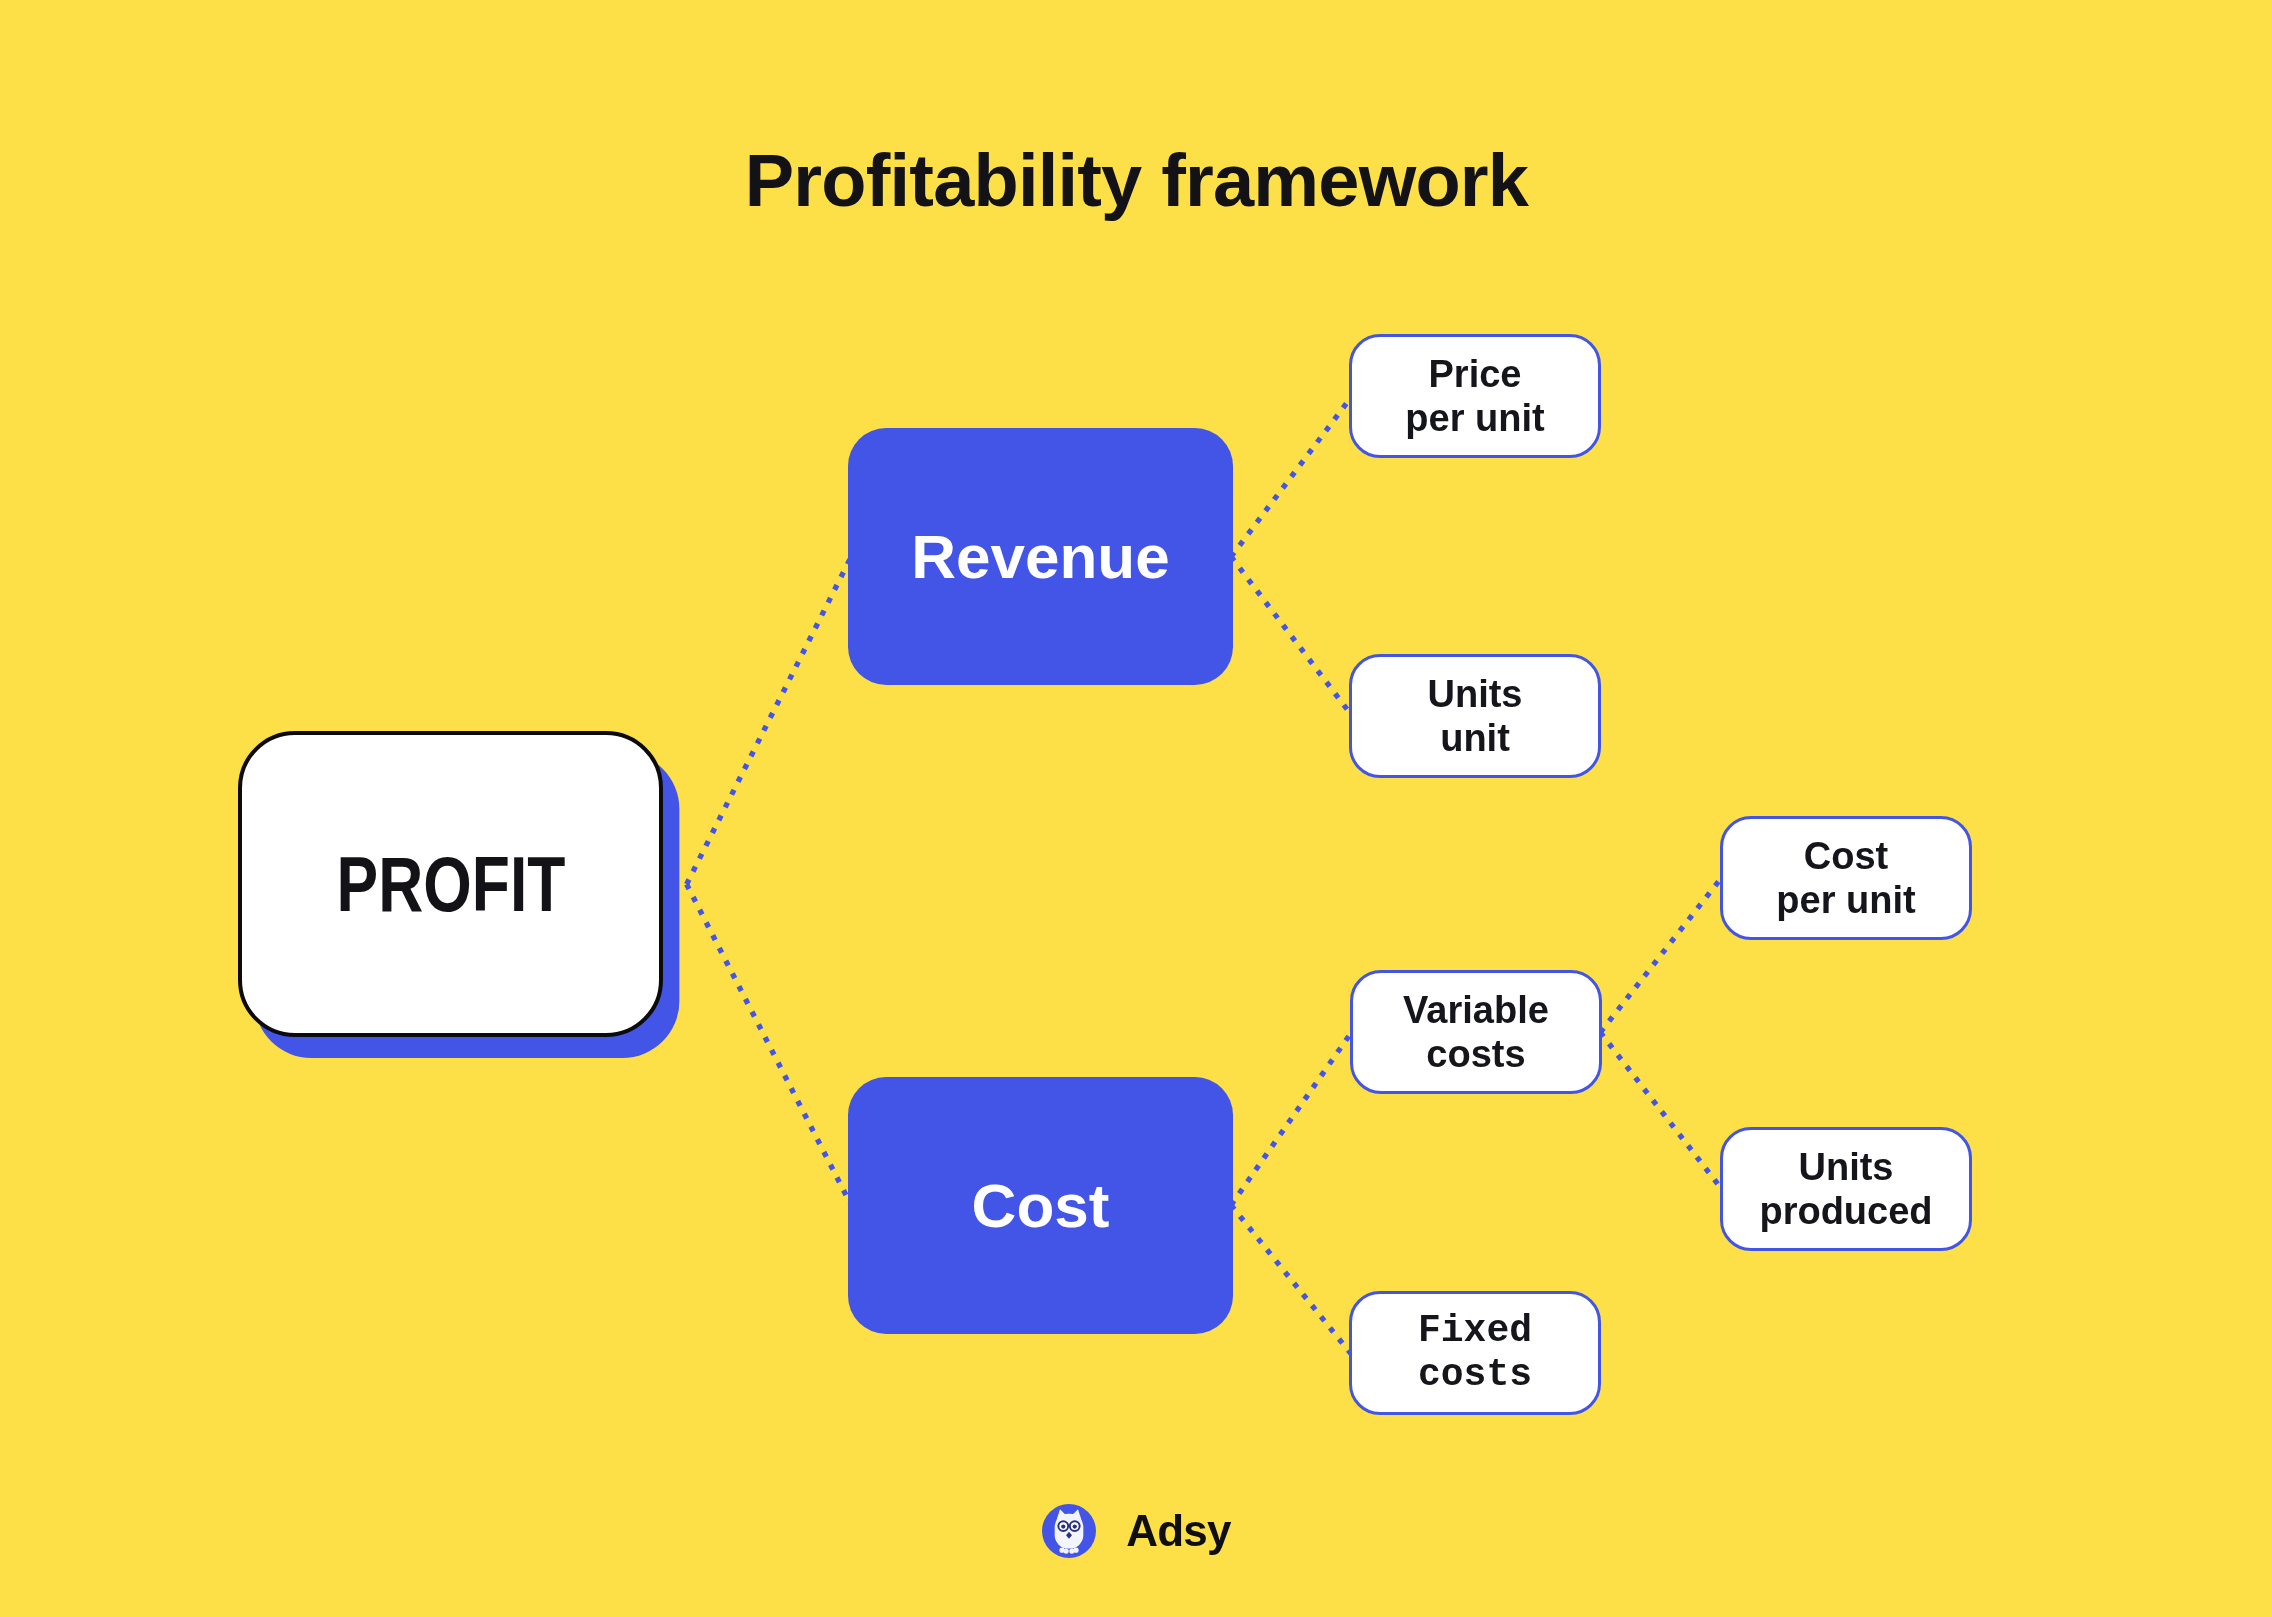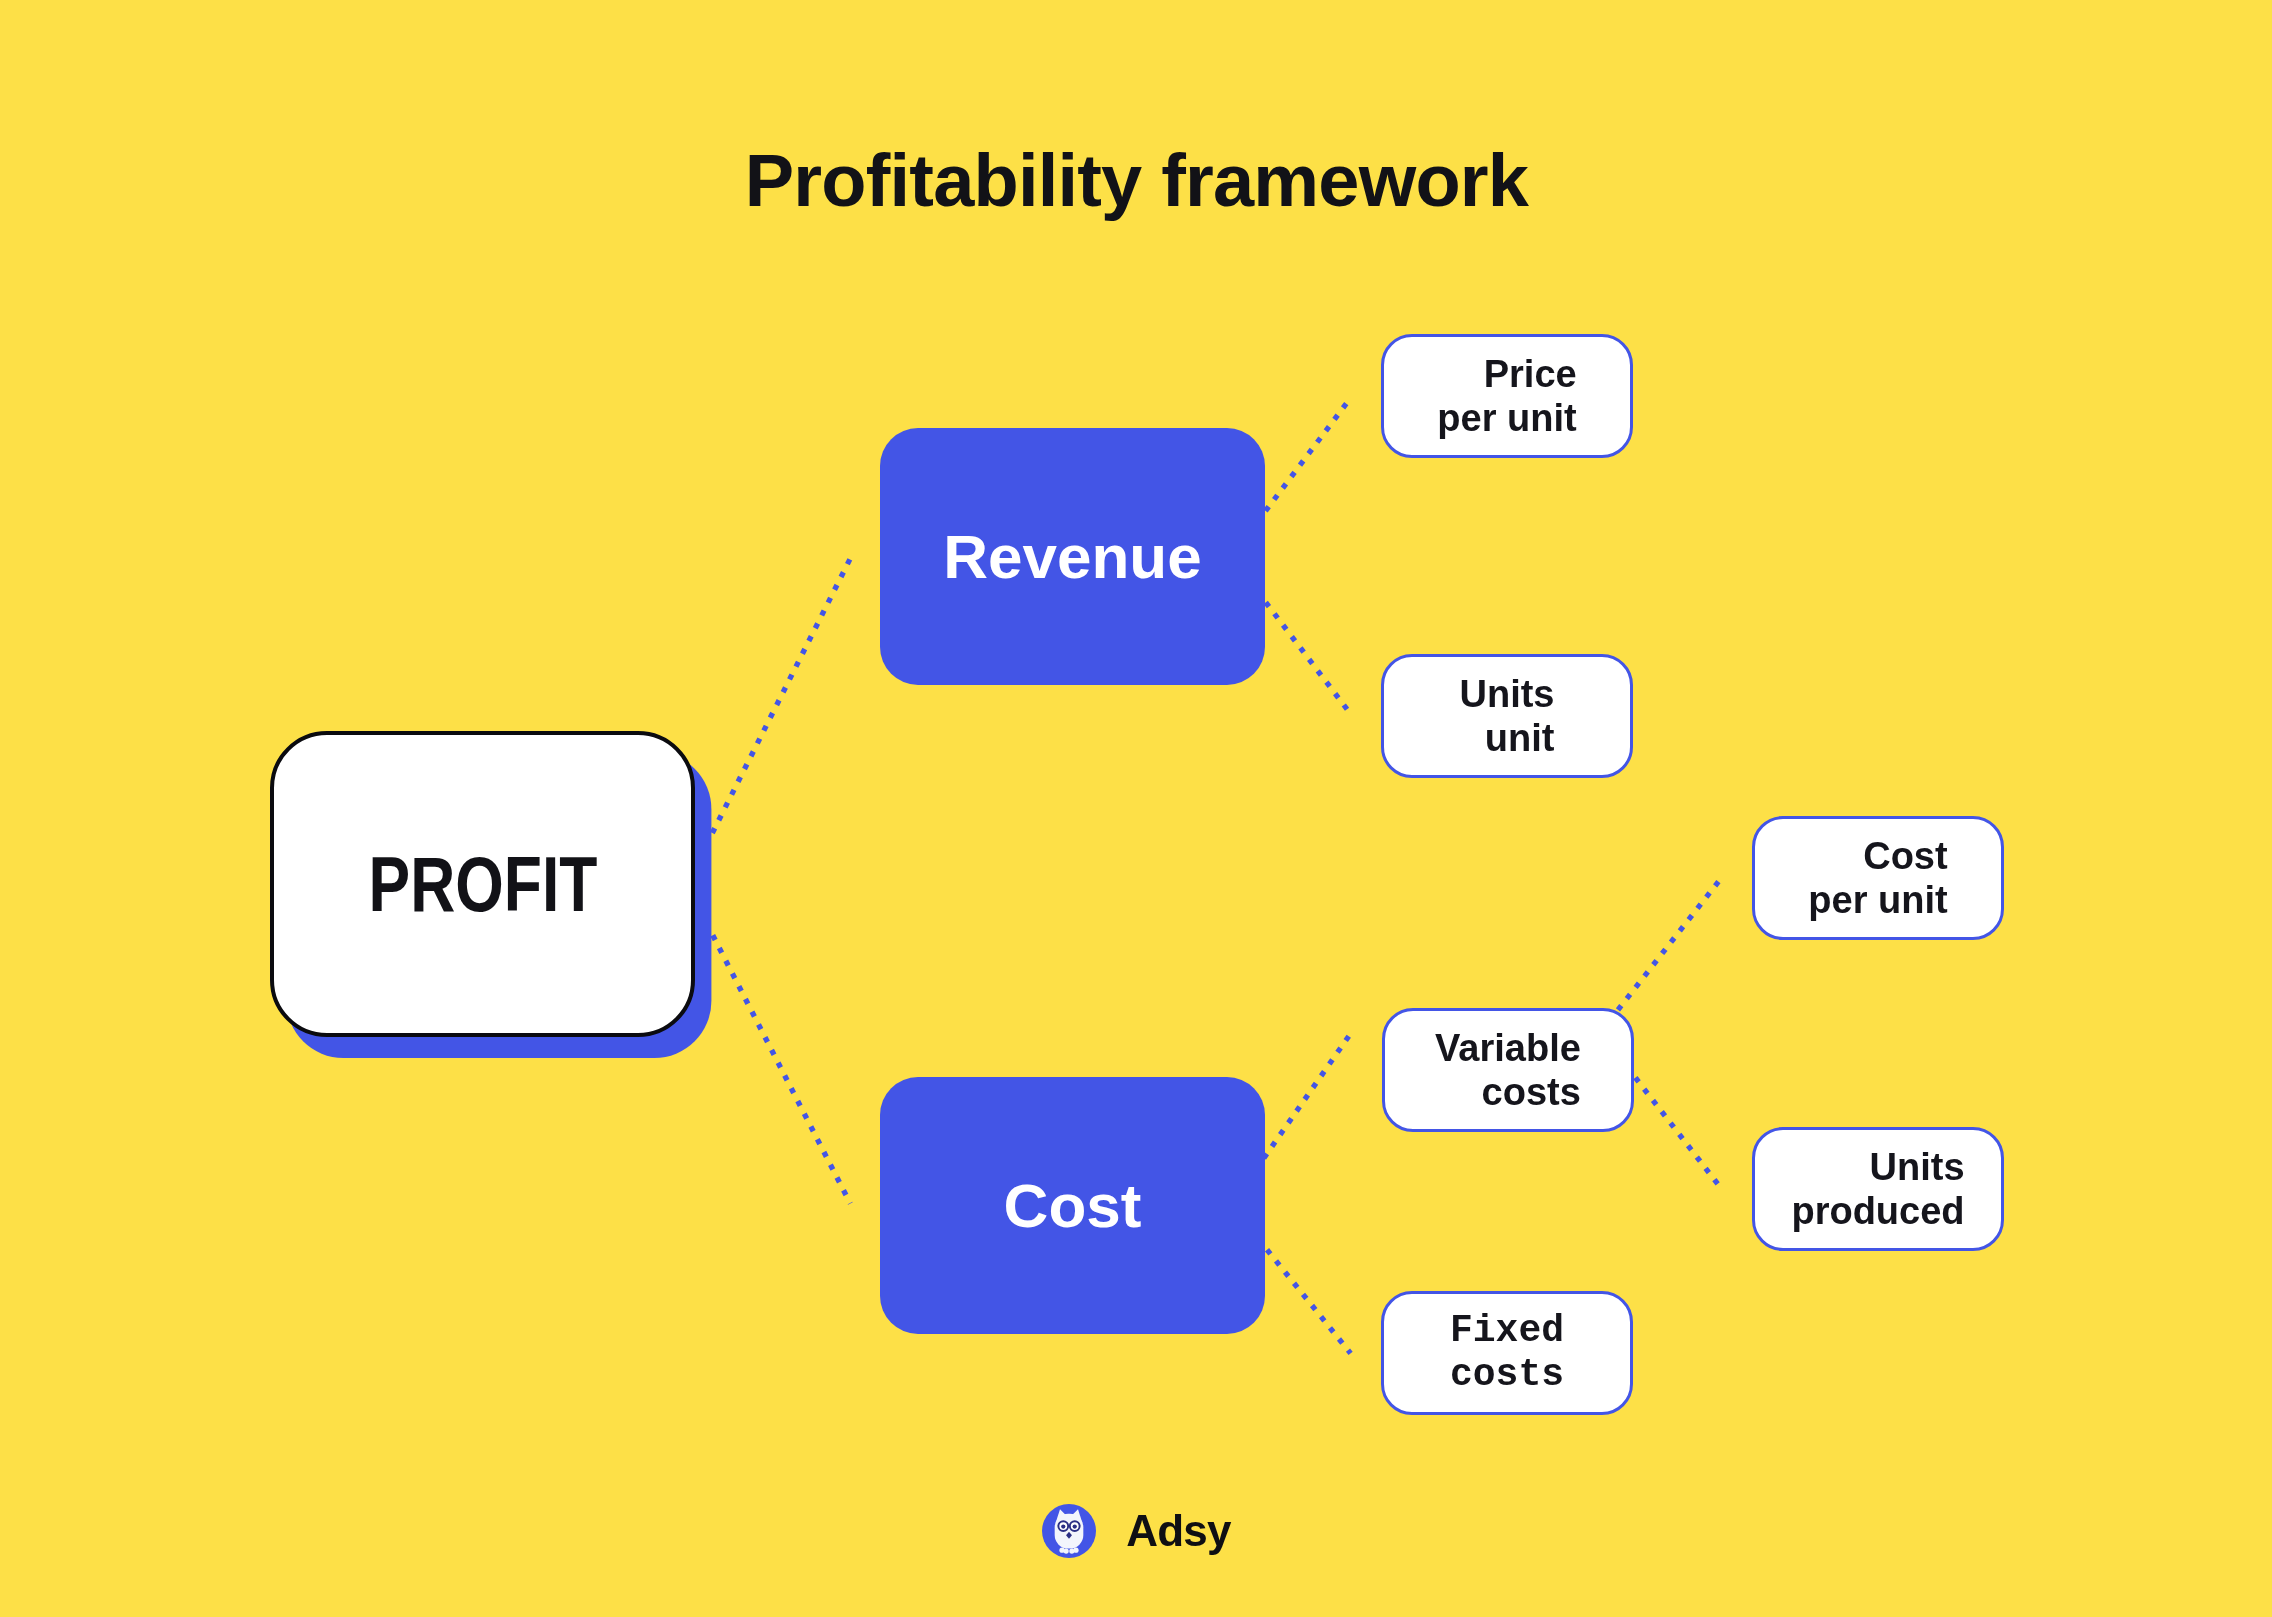--- a/index.html
+++ b/index.html
@@ -10,21 +10,21 @@
     font-family:"Liberation Sans","DejaVu Sans",sans-serif; overflow:hidden;
   }
   .title {
     position:absolute; left:0; right:0; top:138px; text-align:center;
     font-size:74px; font-weight:800; letter-spacing:-0.8px; color:var(--ink);
   }
   .connectors { position:absolute; left:0; top:0; pointer-events:none; }
   .connectors line {
     stroke:var(--accent); stroke-width:6.5; stroke-dasharray:6.5 11; stroke-linecap:butt;
   }
-  .node { position:absolute; display:flex; align-items:center; justify-content:center; text-align:right;margin-left:32px; }
+  .node { position:absolute; display:flex; align-items:center; justify-content:center; text-align:center; }
   .node--profit {
     left:238px; top:731px; width:425px; height:306px;
     background:#ffffff; border:4.1px solid #0b0b0f; border-radius:57px;
     box-shadow:16.4px 21px 0 0 var(--accent);
     color:var(--ink); font-size:78px; font-weight:800; z-index:2;
   }
   .node--profit .squeeze { display:inline-block; transform:scaleX(0.8); letter-spacing:0; }
   .node--primary {
     width:385px; height:257px; background:var(--accent); border-radius:38px;
     color:#ffffff; font-size:62px; font-weight:700; z-index:2;
@@ -33,21 +33,21 @@
   .node--cost    { left:848px; top:1077px; }
   .node--leaf {
     width:252px; height:124px; background:#ffffff;
     border:3.7px solid var(--accent); border-radius:31px;
     color:#15151c; font-size:38px; font-weight:700; line-height:1.16; z-index:2;
   }
   .node--leaf span { display:block; }
   .leaf--price    { left:1349px; top:334px; }
   .leaf--sold     { left:1349px; top:654px; }
   .leaf--cpu      { left:1720px; top:816px; }
-  .leaf--variable { left:1350px; top:1008px; }
+  .leaf--variable { left:1350px; top:970px; }
   .leaf--produced { left:1720px; top:1127px; }
   .leaf--fixed    { left:1349px; top:1291px;font-family:Liberation Mono, monospace; }
   .footer {
     position:absolute; left:0; right:0; top:1504px;
     display:flex; align-items:center; justify-content:center; gap:30px;
   }
   .footer .logo { display:inline-flex; width:54px; height:54px; }
   .footer .brand { font-size:44px; font-weight:800; color:#0f0f13; letter-spacing:-0.8px; }
 </style>
 </head>

